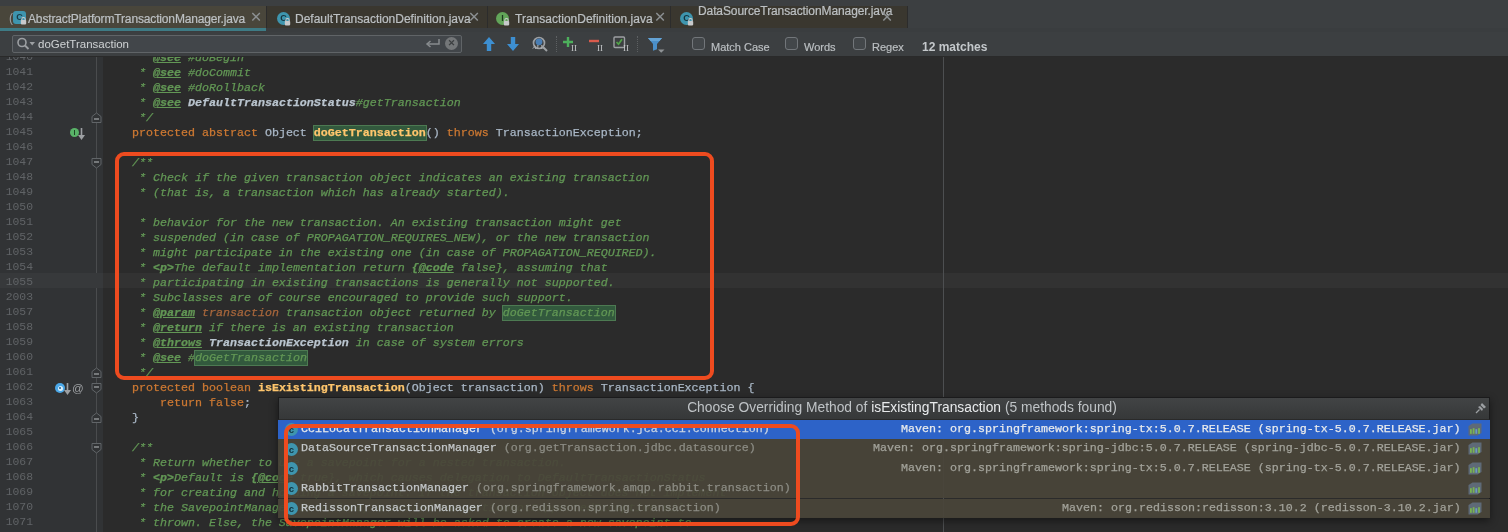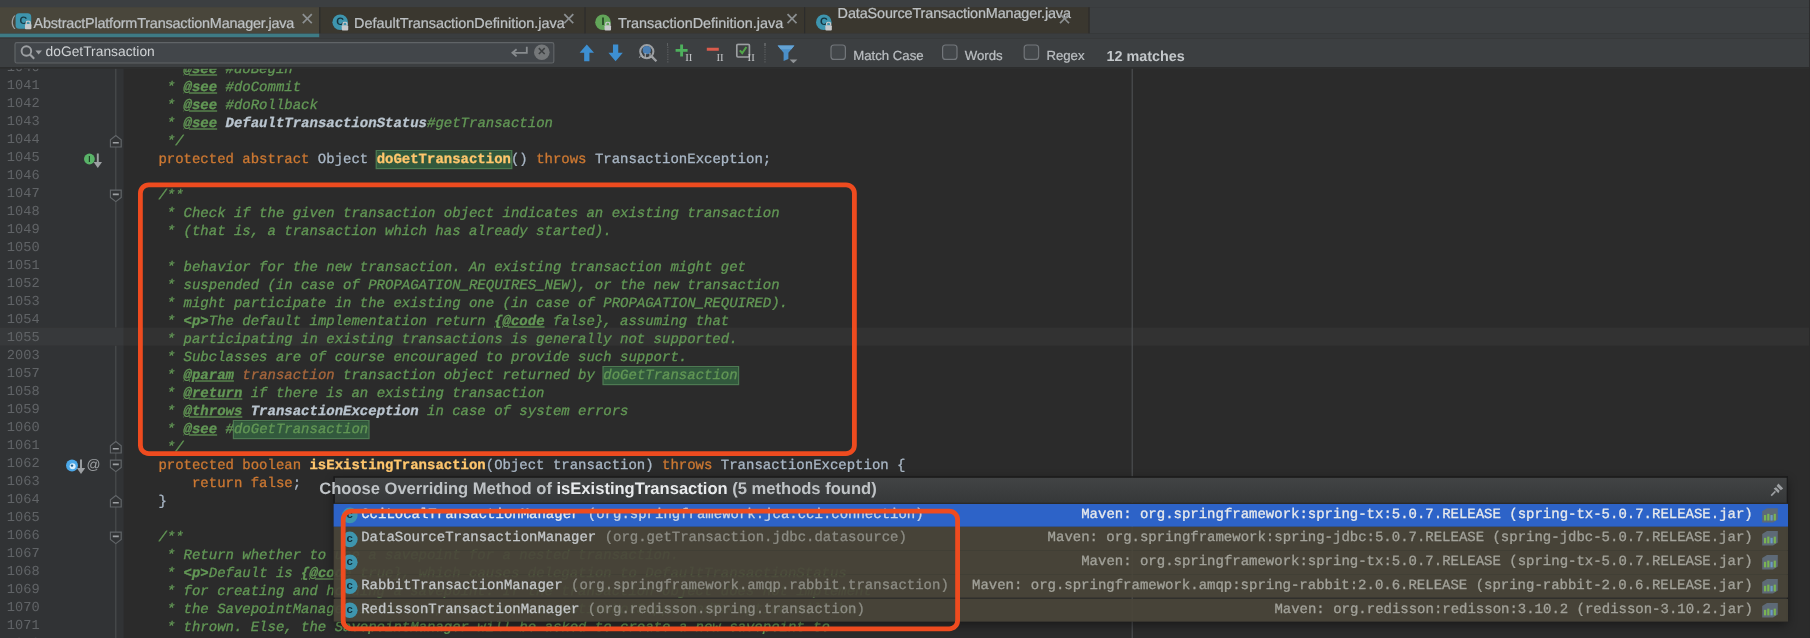--- a/index.html
+++ b/index.html
@@ -239,21 +239,21 @@
 <div class="cbox" style="left:785px;top:37px"></div>
 <div class="cblbl" style="left:804px;top:40px">Words</div>
 <div class="cbox" style="left:853px;top:37px"></div>
 <div class="cblbl" style="left:872px;top:40px">Regex</div>
 <div class="a" style="left:922px;top:40px;font-size:12px;font-weight:bold;color:#c4c8cb;line-height:14px">12 matches</div>
 
 <div style="position:absolute;left:0;top:0;width:1508px;height:532px;overflow:hidden;pointer-events:none">
 
 <div class="a" style="left:278px;top:396.5px;width:1212px;height:121.7px;border:1px solid #1b1b1c;box-sizing:border-box;box-shadow:0 3px 8px rgba(0,0,0,0.45)"></div>
 <div class="a" style="left:278px;top:396.5px;width:1212px;height:23.2px;background:linear-gradient(#424445,#363839);border:1px solid #1b1b1c;border-bottom:1px solid #2a2a2a;box-sizing:border-box"></div>
-<div class="a" style="left:266px;top:399.5px;width:1212px;font-size:13.8px;font-weight:bold;color:#bfc3c6">Choose Overriding Method of <span style="color:#e8eaec">isExistingTransaction</span> (5 methods found)</div>
+<div class="a" style="left:296px;top:399.5px;width:1212px;text-align:center;font-size:13.8px;font-weight:normal;color:#bfc3c6">Choose Overriding Method of <span style="color:#e8eaec">isExistingTransaction</span> (5 methods found)</div>
 <svg class="a" style="left:1474px;top:400.5px" width="14" height="14" viewBox="0 0 14 14">
  <path d="M8 2 L12 6 L10 7.5 L6.5 4 Z" fill="#9da0a3"></path>
  <path d="M6 5 L9 8 L8 10 L4 6 Z" fill="#9da0a3"></path>
  <path d="M5.5 8.5 L2 12" stroke="#9da0a3" stroke-width="1.3"></path>
 </svg>
 <div class="a" style="left:278px;top:419.7px;width:1212px;height:19.7px;background:#2d63c8"></div>
 <div class="cicon" style="left:285px;top:422.9px;background:#3e95ae;color:#10313c;z-index:2;font-size:9.5px">c</div>
 <div class="rowtxt" style="left:301px;top:419.7px"><span style="color:#e8eaec">CciLocalTransactionManager</span> <span style="color:#c9d4e4">(org.springframework.jca.cci.connection)</span></div>
 <div class="rowtxt" style="left:901.0px;top:419.7px;color:#e8eaec">Maven: org.springframework:spring-tx:5.0.7.RELEASE (spring-tx-5.0.7.RELEASE.jar)</div>
 <svg class="a" style="left:1468px;top:422.7px;z-index:2" width="14" height="13" viewBox="0 0 14 13">
@@ -280,21 +280,20 @@
 <svg class="a" style="left:1468px;top:462.09999999999997px;z-index:2" width="14" height="13" viewBox="0 0 14 13">
       <path d="M0.5 3 L4.5 0.5 H13.5 V10 L9.5 12.5 H0.5 Z" fill="#5e6a77"></path>
       <rect x="2" y="6.2" width="1.8" height="4.6" fill="#7ab453"></rect>
       <rect x="4.7" y="5.2" width="1.8" height="5.6" fill="#7ab453"></rect>
       <rect x="7.4" y="6.2" width="1.8" height="4.6" fill="#6d9cc4"></rect>
       <rect x="10.1" y="5.2" width="1.8" height="5.6" fill="#7ab453"></rect>
       </svg>
 <div class="a" style="left:278px;top:478.79999999999995px;width:1212px;height:19.7px;background:rgba(73,69,57,0.93)"></div>
 <div class="cicon" style="left:285px;top:481.99999999999994px;background:#3e95ae;color:#10313c;z-index:2;font-size:9.5px">c</div>
 <div class="rowtxt" style="left:301px;top:478.79999999999995px"><span style="color:#c3c7c9">RabbitTransactionManager</span> <span style="color:#8c8c84">(org.springframework.amqp.rabbit.transaction)</span></div>
-<div class="rowtxt" style="left:810.0px;top:478.79999999999995px;color:#a2a29a">Maven: org.springframework.amqp:spring-rabbit:2.0.6.RELEASE (spring-rabbit-2.0.6.RELEASE.jar)</div>
 <svg class="a" style="left:1468px;top:481.79999999999995px;z-index:2" width="14" height="13" viewBox="0 0 14 13">
       <path d="M0.5 3 L4.5 0.5 H13.5 V10 L9.5 12.5 H0.5 Z" fill="#5e6a77"></path>
       <rect x="2" y="6.2" width="1.8" height="4.6" fill="#7ab453"></rect>
       <rect x="4.7" y="5.2" width="1.8" height="5.6" fill="#7ab453"></rect>
       <rect x="7.4" y="6.2" width="1.8" height="4.6" fill="#6d9cc4"></rect>
       <rect x="10.1" y="5.2" width="1.8" height="5.6" fill="#7ab453"></rect>
       </svg>
 <div class="a" style="left:278px;top:498.5px;width:1212px;height:19.7px;background:rgba(73,69,57,0.93)"></div>
 <div class="cicon" style="left:285px;top:501.7px;background:#3e95ae;color:#10313c;z-index:2;font-size:9.5px">c</div>
 <div class="rowtxt" style="left:301px;top:498.5px"><span style="color:#c3c7c9">RedissonTransactionManager</span> <span style="color:#8c8c84">(org.redisson.spring.transaction)</span></div>

